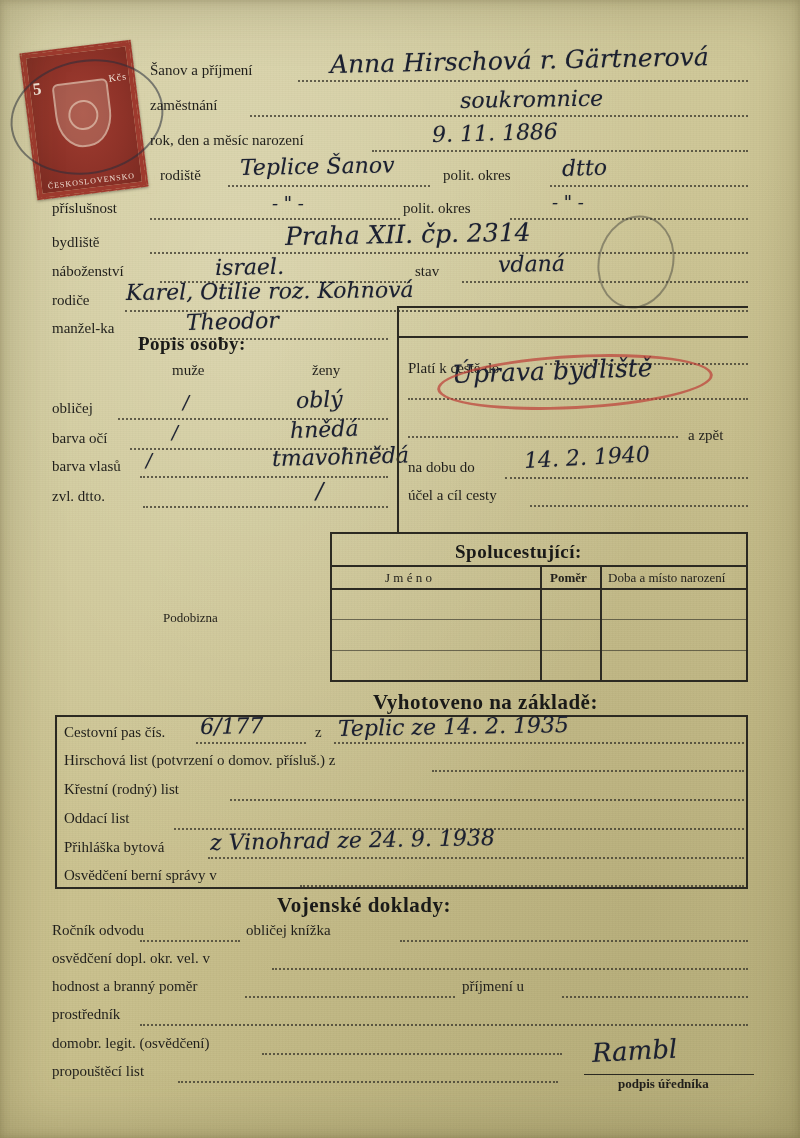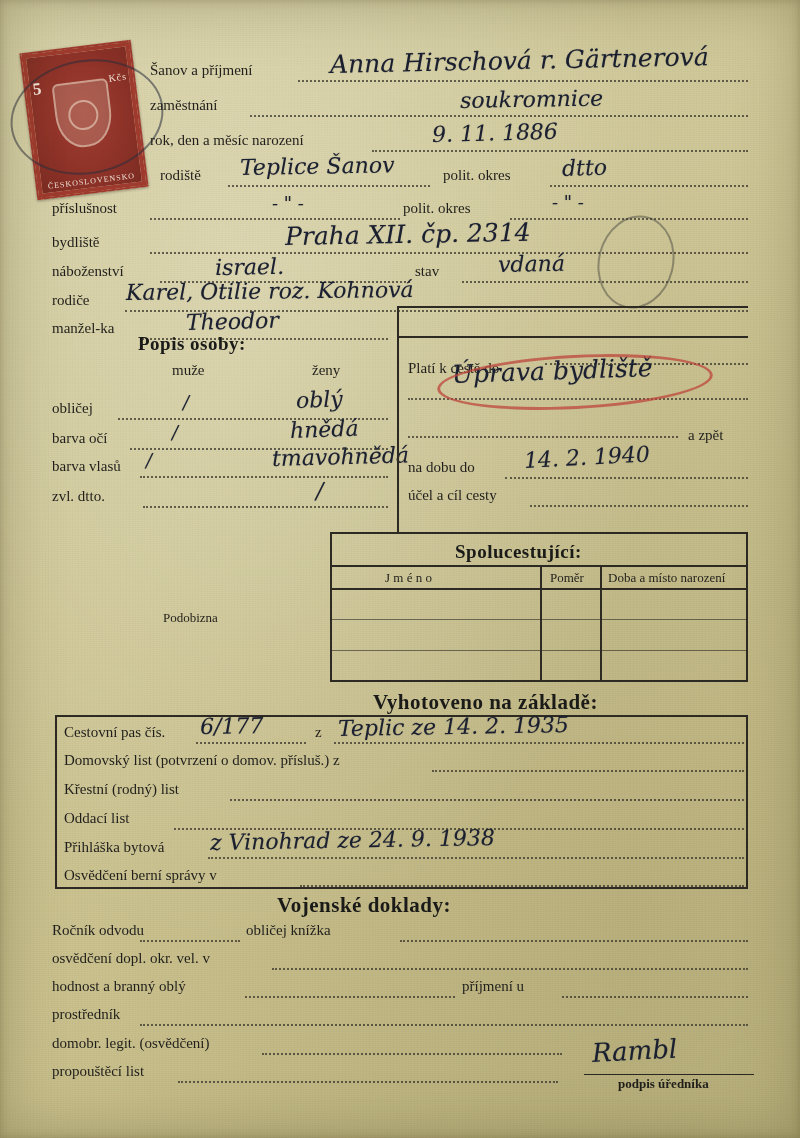--- a/index.html
+++ b/index.html
@@ -237,21 +237,21 @@
 
   <div class="rule" style="left:330px;top:532px;width:418px;"></div>
   <div class="vrule" style="left:330px;top:532px;height:148px;"></div>
   <div class="vrule" style="left:746px;top:532px;height:148px;"></div>
   <div class="hdr" style="left:455px;top:541px;">Spolucestující:</div>
   <div class="rule" style="left:330px;top:565px;width:418px;"></div>
   <div class="rule" style="left:330px;top:588px;width:418px;"></div>
   <div class="vrule" style="left:540px;top:565px;height:115px;"></div>
   <div class="vrule" style="left:600px;top:565px;height:115px;"></div>
   <div class="lbl small" style="left:385px;top:570px;">J m é n o</div>
-  <div class="lbl small" style="left:550px;top:570px;">Poměr</div>
+  <div class="lbl small" style="left:550px;top:570px;font-weight:bold;">Poměr</div>
   <div class="lbl small" style="left:608px;top:570px;">Doba a místo narození</div>
 
   <div class="rule" style="left:330px;top:619px;width:418px;height:1px;opacity:.6;"></div>
   <div class="rule" style="left:330px;top:650px;width:418px;height:1px;opacity:.6;"></div>
   <div class="rule" style="left:330px;top:680px;width:418px;"></div>
 
   <div class="hw sm" style="left:345px;top:595px;"></div>
   <div class="hw sm" style="left:548px;top:595px;"></div>
   <div class="hw sm" style="left:608px;top:595px;"></div>
   <div class="hw sm" style="left:345px;top:626px;"></div>
@@ -269,21 +269,21 @@
   <div class="vrule" style="left:746px;top:715px;height:172px;"></div>
   <div class="rule" style="left:55px;top:887px;width:693px;"></div>
 
   <div class="lbl" style="left:64px;top:724px;">Cestovní pas čís.</div>
   <div class="dots" style="left:196px;top:742px;width:110px;"></div>
   <div class="lbl" style="left:315px;top:724px;">z</div>
   <div class="dots" style="left:334px;top:742px;width:410px;"></div>
   <div class="hw med" style="left:200px;top:714px;transform:rotate(-1deg);">6/177</div>
   <div class="hw med" style="left:338px;top:716px;transform:rotate(-1deg);">Teplic ze 14. 2. 1935</div>
 
-  <div class="lbl" style="left:64px;top:752px;">Domovský list (potvrzení o domov. přísluš.) z</div>
+  <div class="lbl" style="left:64px;top:752px;">Hirschová list (potvrzení o domov. přísluš.) z</div>
   <div class="dots" style="left:432px;top:770px;width:312px;"></div>
 
   <div class="lbl" style="left:64px;top:781px;">Křestní (rodný) list</div>
   <div class="dots" style="left:230px;top:799px;width:514px;"></div>
 
   <div class="lbl" style="left:64px;top:810px;">Oddací list</div>
   <div class="dots" style="left:174px;top:828px;width:570px;"></div>
 
   <div class="lbl" style="left:64px;top:839px;">Přihláška bytová</div>
   <div class="dots" style="left:208px;top:857px;width:536px;"></div>
@@ -295,21 +295,21 @@
   <div class="hdr big" style="left:277px;top:893px;">Vojenské doklady:</div>
 
   <div class="lbl" style="left:52px;top:922px;">Ročník odvodu</div>
   <div class="dots" style="left:140px;top:940px;width:100px;"></div>
   <div class="lbl" style="left:246px;top:922px;">obličej knížka</div>
   <div class="dots" style="left:400px;top:940px;width:348px;"></div>
 
   <div class="lbl" style="left:52px;top:950px;">osvědčení dopl. okr. vel. v</div>
   <div class="dots" style="left:272px;top:968px;width:476px;"></div>
 
-  <div class="lbl" style="left:52px;top:978px;">hodnost a branný oblý</div>
+  <div class="lbl" style="left:52px;top:978px;">hodnost a branný poměr</div>
   <div class="dots" style="left:245px;top:996px;width:210px;"></div>
   <div class="lbl" style="left:462px;top:978px;">příjmení  u</div>
   <div class="dots" style="left:562px;top:996px;width:186px;"></div>
 
   <div class="lbl" style="left:52px;top:1006px;">prostředník</div>
   <div class="dots" style="left:140px;top:1024px;width:608px;"></div>
 
   <div class="lbl" style="left:52px;top:1035px;">domobr. legit. (osvědčení)</div>
   <div class="dots" style="left:262px;top:1053px;width:300px;"></div>
 

